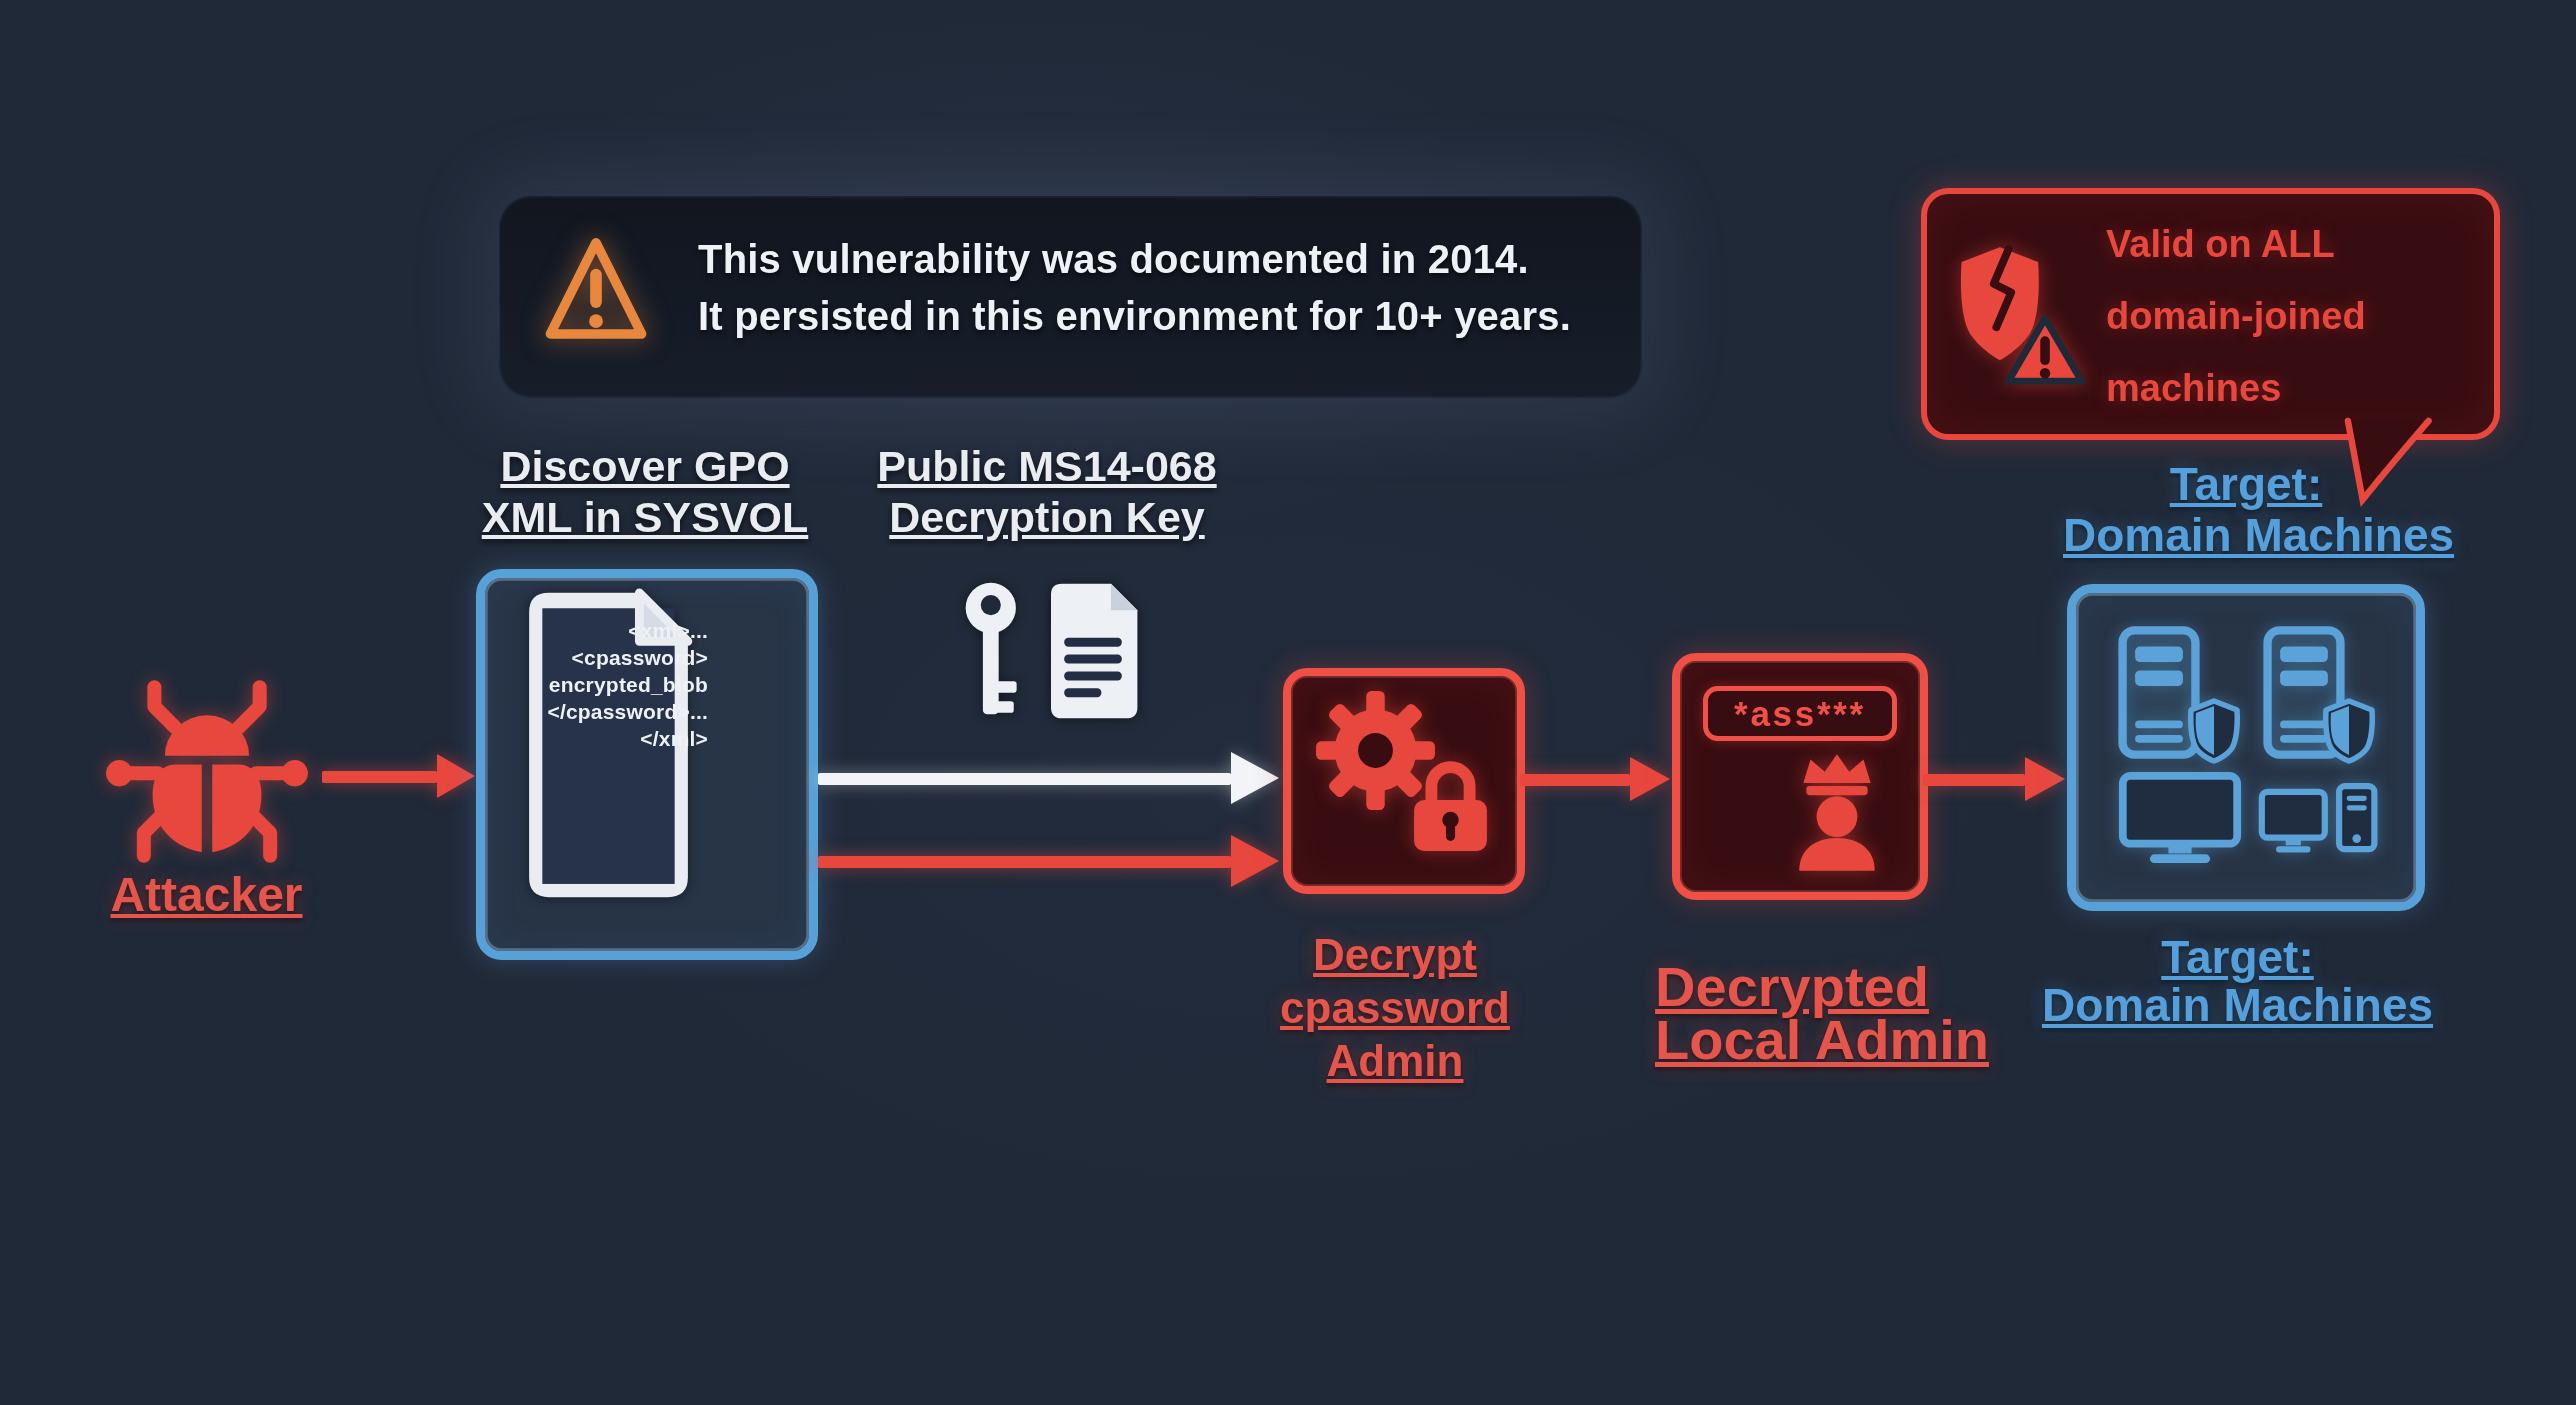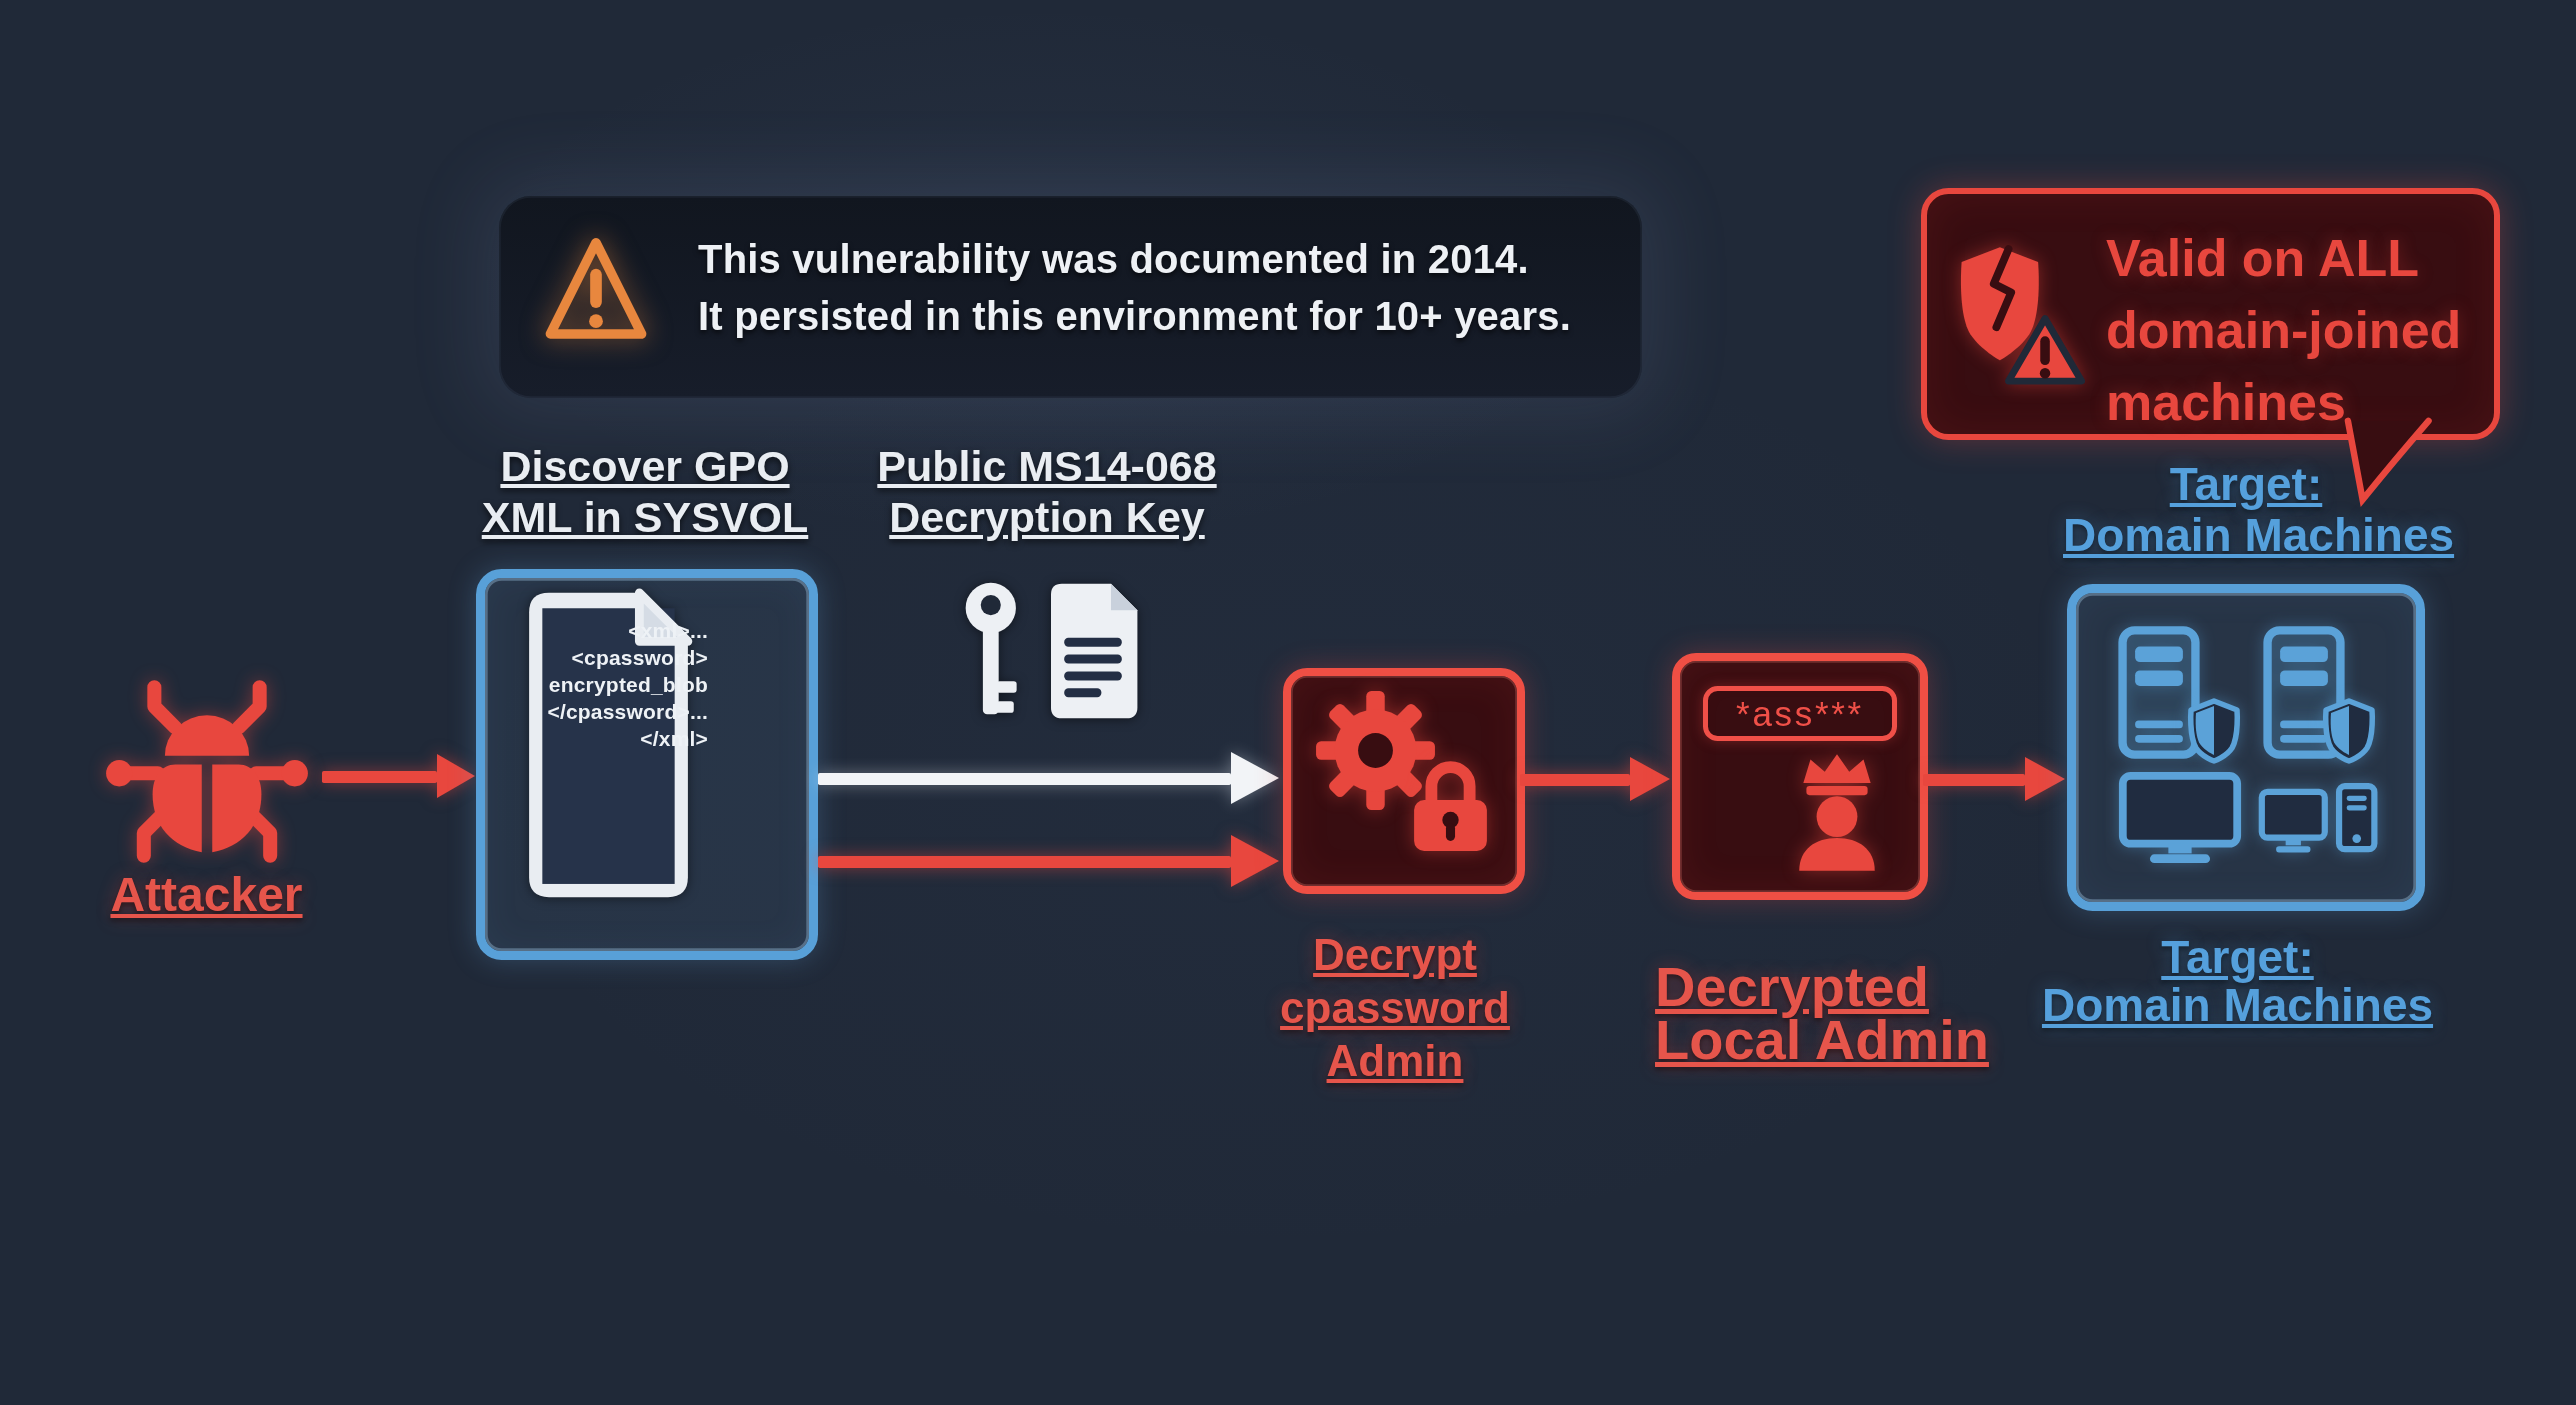--- a/index.html
+++ b/index.html
@@ -18,21 +18,21 @@
     box-shadow:0 0 73px 20px rgba(140,160,200,.12), inset 0 0 0 1.8px rgba(160,180,220,.07);
   }
   .banner-text{left:677px;top:230px;line-height:57px;font-size:40px;font-weight:600;
     color:#eef1f5;text-shadow:0 2.7px 5.5px rgba(0,0,0,.6);letter-spacing:0.2px;}
   
   .bubble{
     left:1921px;top:188px;width:567px;height:240px;border-radius:27.4px;
     border:6.4px solid #e8473e;background:#380d11;
     box-shadow:0 0 33px rgba(232,70,62,.32), inset 0 0 44px rgba(232,70,62,.10);
   }
-  .bubble-text{left:2106px;top:222px;line-height:72px;font-size:52px;font-weight:700;
+  .bubble-text{left:2106px;top:208px;line-height:72px;font-size:38px;font-weight:700;
     color:#e8473e;text-shadow:0 0 16.5px rgba(232,70,62,.35);}
   
   .lbl{white-space:nowrap;text-align:center;font-weight:700;text-decoration:underline;}
   .lbl-white{color:#e9edf2;text-shadow:0 2.7px 6.4px rgba(0,0,0,.65);}
   .lbl-red{color:#e6554b;text-shadow:0 0 16.5px rgba(232,70,62,.35),0 2.7px 5.5px rgba(0,0,0,.55);}
   .lbl-blue{color:#55a0dc;text-shadow:0 0 16.5px rgba(85,160,220,.35),0 2.7px 5.5px rgba(0,0,0,.55);}
   
   .box-blue{
     border:9.1px solid #58a0d8;border-radius:25.6px;background:rgba(108,165,220,.09);
     box-shadow:0 0 27.4px rgba(100,165,220,.28), inset 0 0 0 2.7px rgba(175,215,245,.35), inset 0 0 37px rgba(100,165,220,.08);
@@ -51,21 +51,21 @@
   .head{position:absolute;width:0;height:0;border-style:solid;border-color:transparent;}
   
   .xml{left:534px;top:617px;width:174px;font-size:21px;font-weight:700;line-height:27px;
     color:#eef2f6;letter-spacing:0.2px;text-align:right;}
   
   .pill{
     left:1703px;top:686px;width:194px;height:55px;border:5.5px solid #f05048;border-radius:14.6px;
     box-sizing:border-box;display:flex;align-items:center;justify-content:center;
     box-shadow:0 0 12.8px rgba(232,70,62,.35);
   }
-  .pill span{color:#f05048;font-size:35px;font-weight:400;letter-spacing:2.7px;line-height:35px;}
+  .pill span{color:#f05048;font-size:35px;font-weight:700;letter-spacing:2.7px;line-height:35px;}
   svg{display:block;overflow:visible;}
   .glow-red{filter:drop-shadow(0 0 9.1px rgba(232,70,62,.45));}
   .glow-blue{filter:drop-shadow(0 0 7.3px rgba(91,162,216,.4));}
   .glow-white{filter:drop-shadow(0 1.8px 5.5px rgba(0,0,0,.5));}
   .glow-orange{filter:drop-shadow(0 0 12.8px rgba(232,135,62,.55));}
 </style>
 </head>
 <body>
 
 <div id="canvas">

